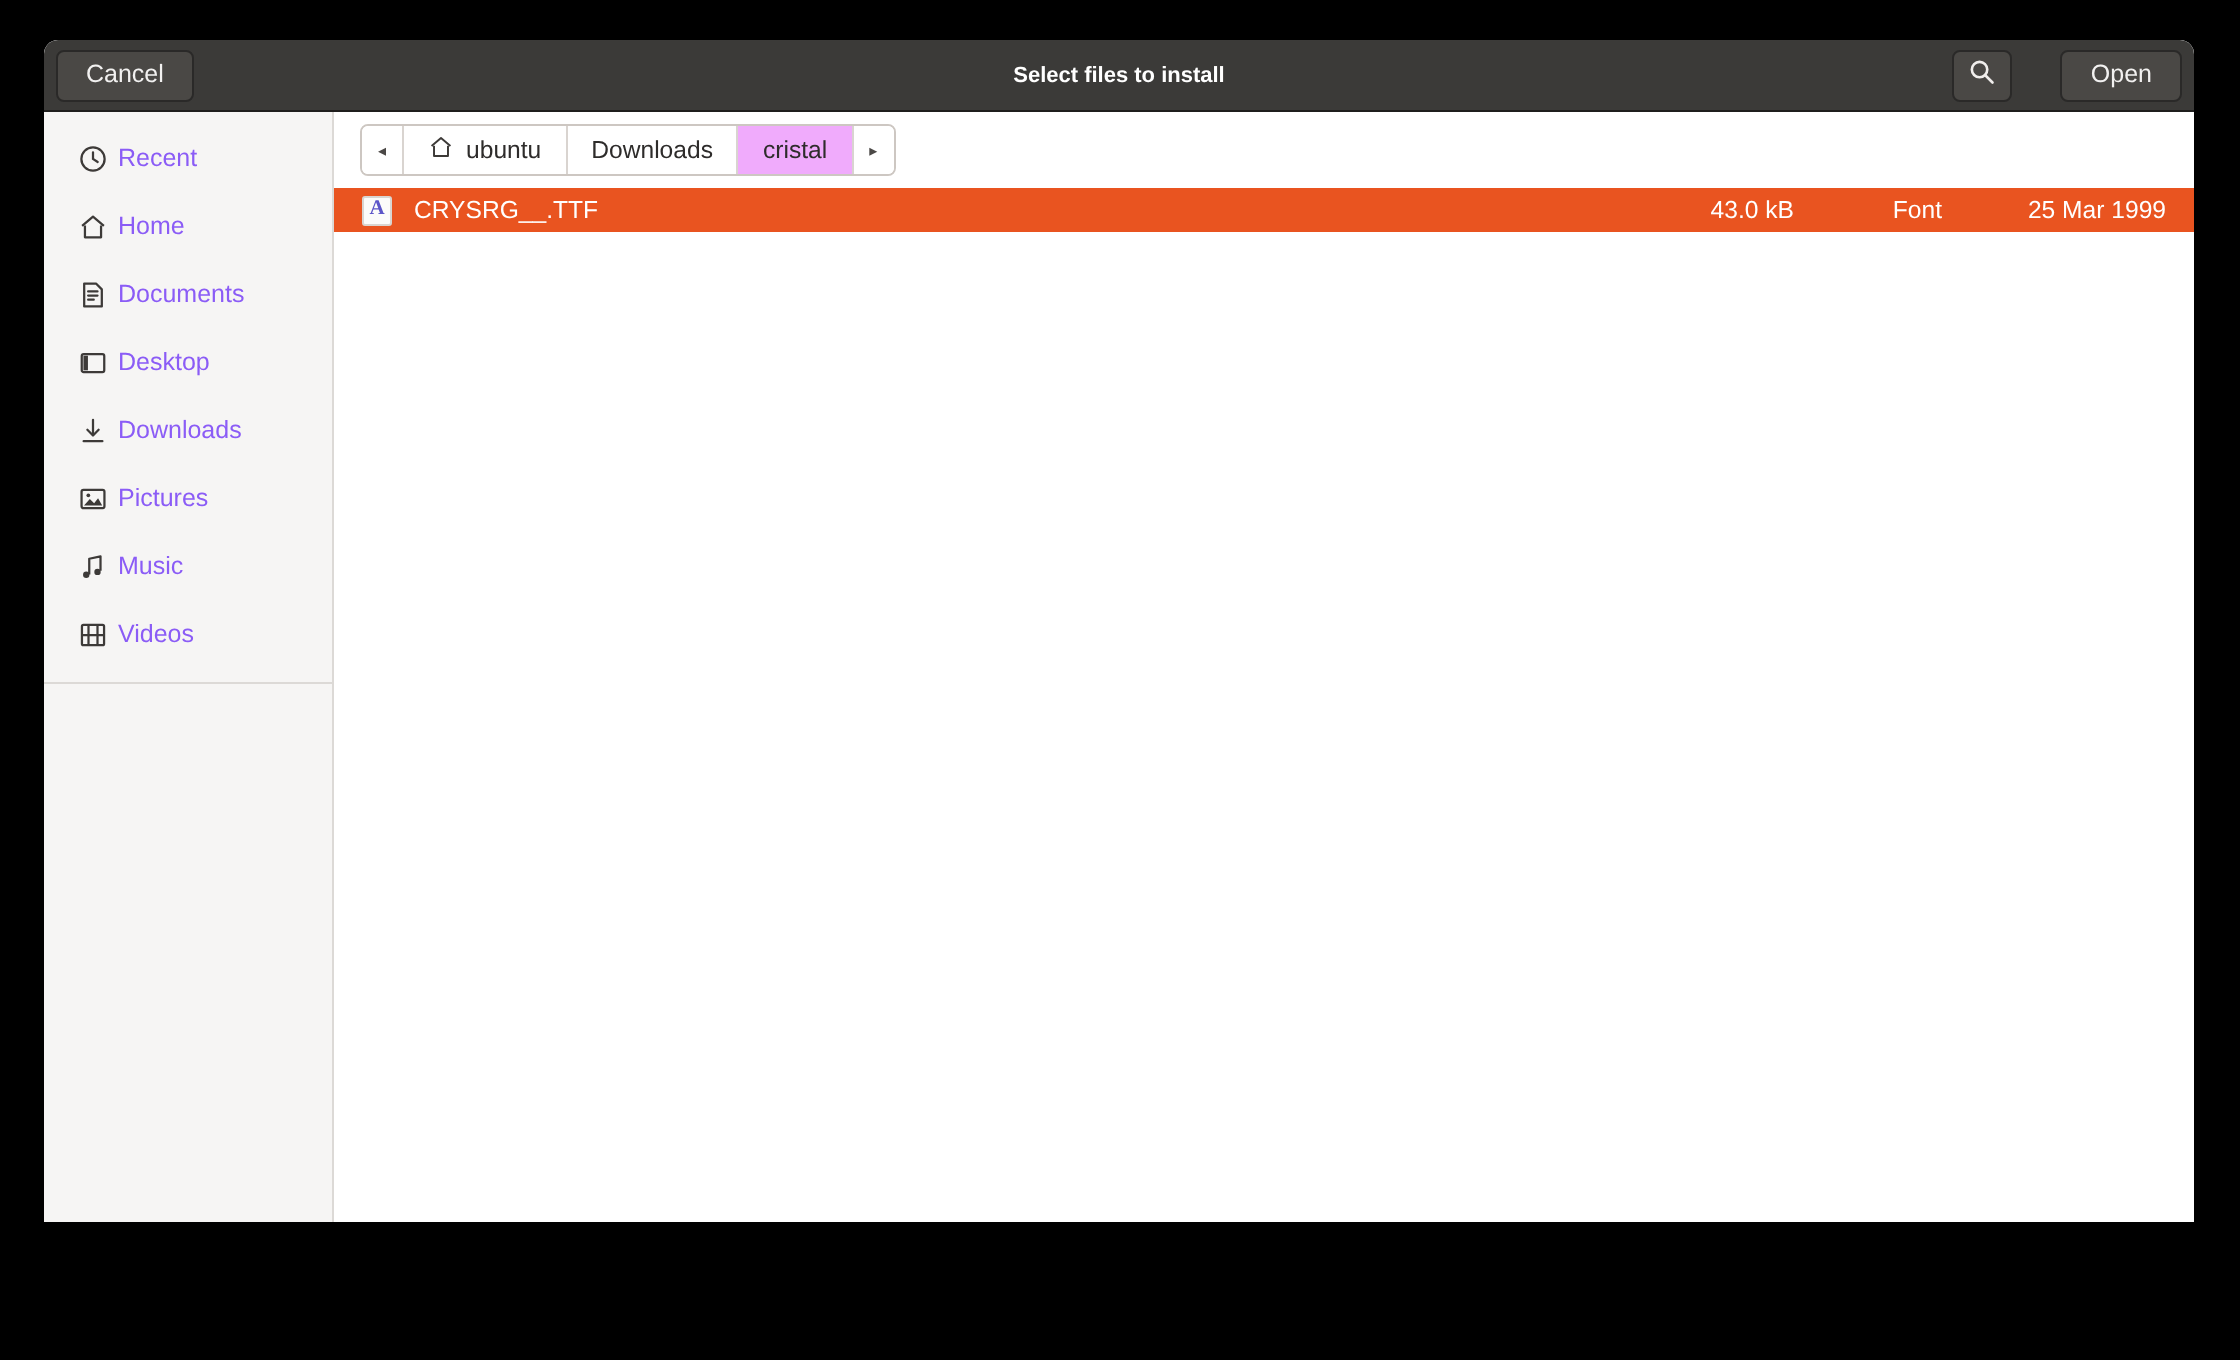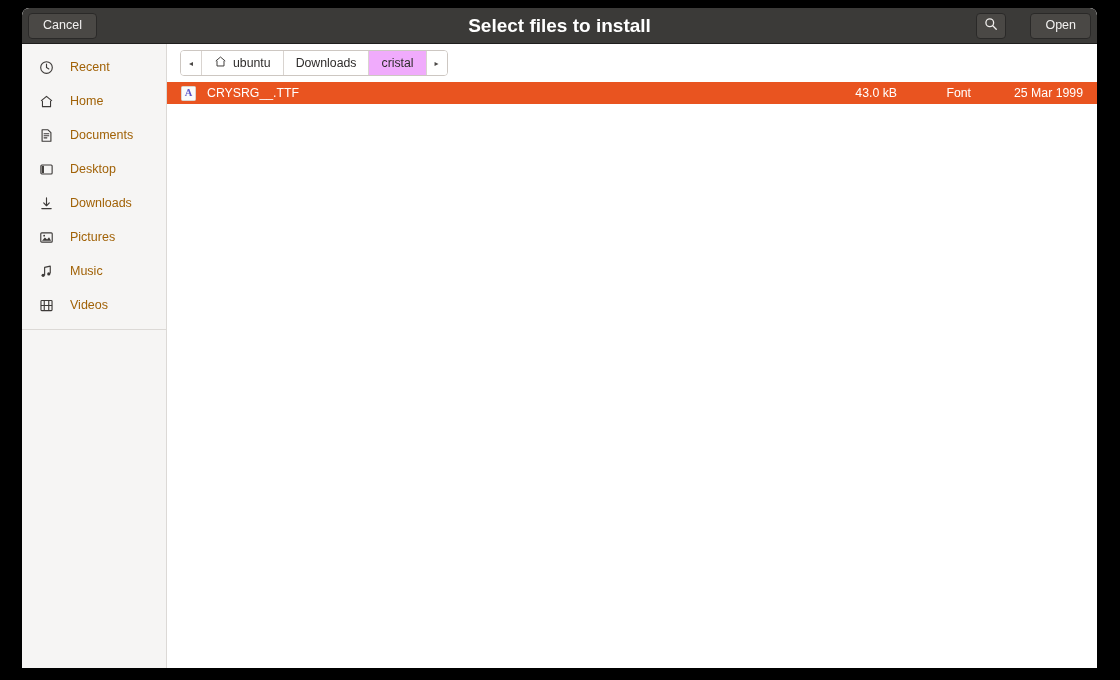--- a/index.html
+++ b/index.html
@@ -8,23 +8,23 @@
     width: 1120px;
     height: 680px;
     background: #000000;
     font-family: "Liberation Sans", sans-serif;
     overflow: hidden;
   }
 
   #window {
     position: absolute;
     left: 22px;
-    top: 8px;
+    top: 20px;
     width: 1075px;
-    height: 660px;
+    height: 591px;
     border-radius: 7px 7px 0 0;
     overflow: hidden;
     background: #ffffff;
     display: flex;
     flex-direction: column;
   }
 
   
   .headerbar {
     height: 36px;
@@ -53,21 +53,21 @@
     user-select: none;
     line-height: 1;
   }
   .hb-btn.icon-btn { width: 30px; padding: 0; }
 
   .hb-title {
     position: absolute;
     left: 0; right: 0;
     text-align: center;
     color: #ffffff;
-    font-size: 19px;
+    font-size: 11px;
     font-weight: bold;
     pointer-events: none;
   }
 
   .hb-right {
     margin-left: auto;
     display: flex;
     align-items: center;
     gap: 24px;
     z-index: 2;
@@ -89,23 +89,23 @@
     border-right: 1px solid #dcd9d6;
     padding-top: 6px;
     overflow: hidden;
   }
 
   .side-item {
     height: 34px;
     display: flex;
     align-items: center;
     padding: 0 10px 0 16px;
-    gap: 16px;
+    gap: 5px;
     cursor: pointer;
-    color: #a16207;
+    color: #8b5cf6;
     font-size: 12.5px;
   }
   .side-item .ico {
     width: 16px; height: 16px;
     display: flex; align-items: center; justify-content: center;
     flex: 0 0 16px;
     color: #3d3a38;
   }
   .side-sep {
     height: 1px;

